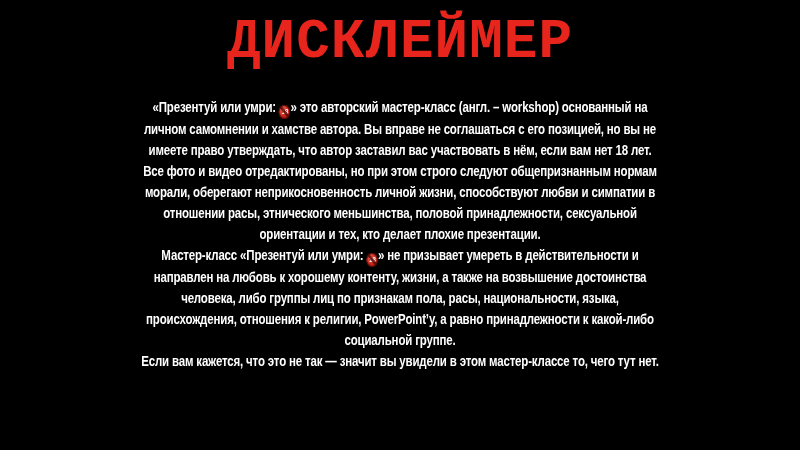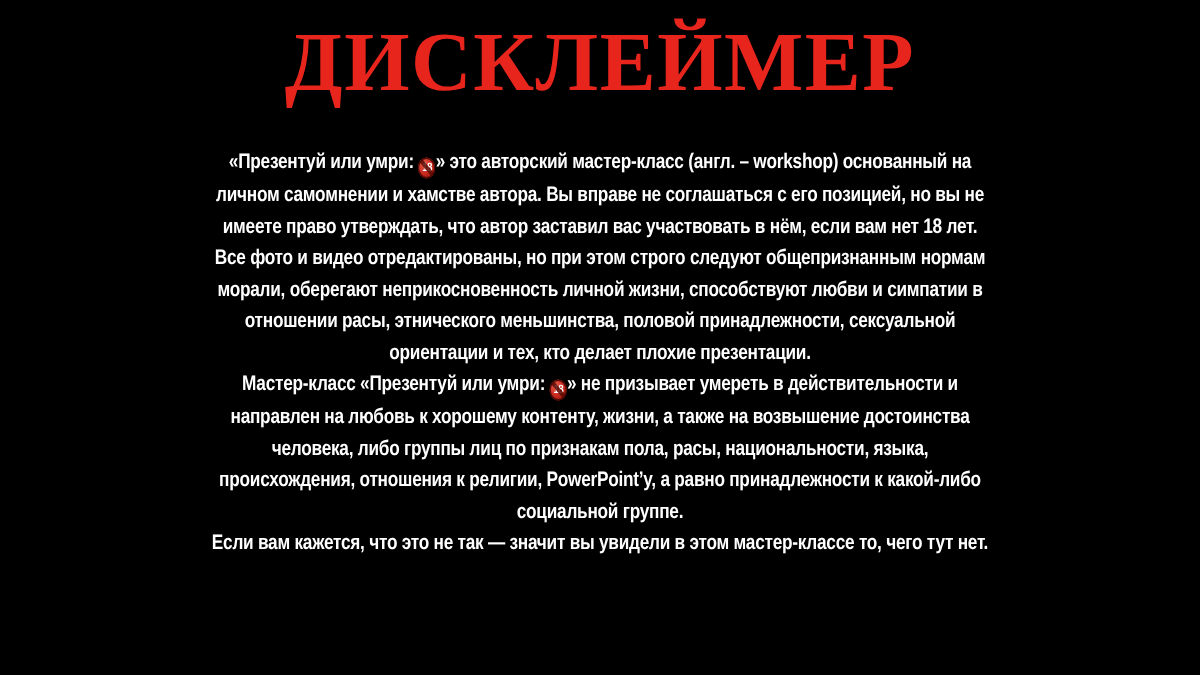--- a/index.html
+++ b/index.html
@@ -18,21 +18,21 @@
     font-family: "Liberation Sans", sans-serif;
   }
   .title {
     margin: 0;
     text-align: center;
     color: #e8251c;
     font-size: 56px;
     line-height: 1.0;
     font-weight: 900;
     letter-spacing: 1px;
-    font-family: Liberation Serif, serif;
+    font-family: Liberation Mono, monospace;
   }
   .body-text {
     width: 640px;
     margin: 27px auto 0 auto;
     transform: scaleX(0.82);
     transform-origin: 50% 0;
     color: #ffffff;
     font-size: 14px;
     line-height: 21px;
     font-weight: 700;

